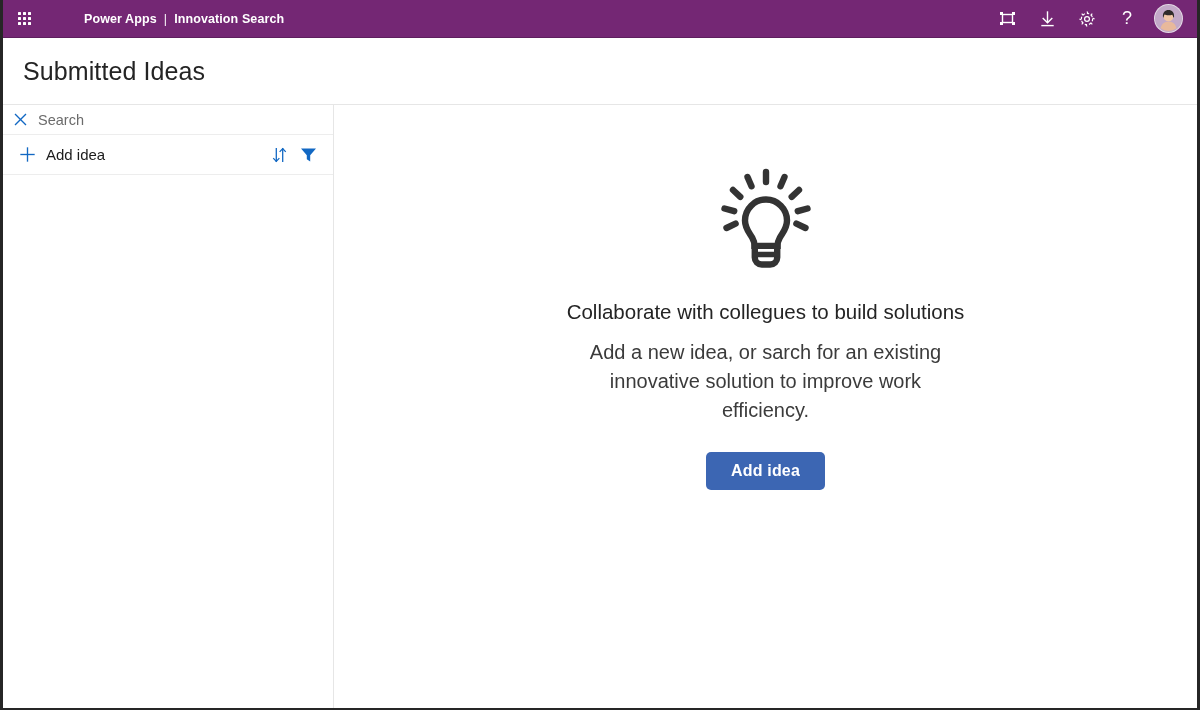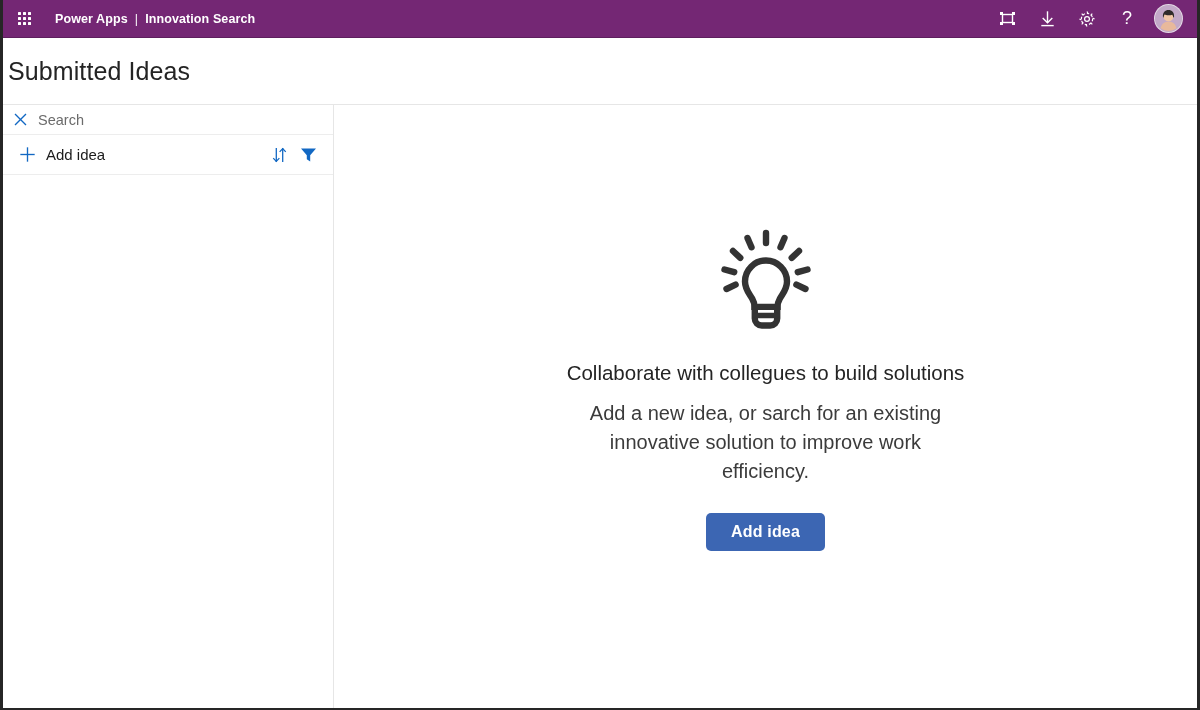--- a/index.html
+++ b/index.html
@@ -25,20 +25,21 @@
 
   
   .topbar {
     height: 38px;
     background: #742774;
     display: flex;
     align-items: center;
     padding: 0 10px 0 8px;
     color: #ffffff;
     border-bottom: 1px solid #5e1f5e;
+    gap: 29px;
   }
 
   .waffle {
     width: 26px;
     height: 26px;
     display: flex;
     align-items: center;
     justify-content: center;
     cursor: pointer;
     flex: 0 0 auto;
@@ -85,21 +86,21 @@
     position: relative;
     background: #cdb9cf;
   }
   .avatar svg { display:block; width: 100%; height: 100%; }
 
   
   .page-title-bar {
     height: 66px;
     display: flex;
     align-items: center;
-    padding-left: 5px;
+    padding-left: 20px;
     background: #ffffff;
   }
   .page-title {
     font-size: 25px;
     color: #242424;
     font-weight: normal;
     letter-spacing: .1px;
   }
 
   
@@ -174,21 +175,21 @@
   .list-empty { flex: 1 1 auto; background: #ffffff; }
 
   
   .main {
     flex: 1 1 auto;
     border-top: 1px solid #e6e6e6;
     background: #ffffff;
     display: flex;
     flex-direction: column;
     align-items: center;
-    padding-top: 120px;
+    padding-top: 59px;
   }
 
   .bulb { width: 110px; height: 110px; color: #333333; }
   .bulb svg { display: block; }
 
   .empty-title {
     margin-top: 26px;
     font-size: 20.5px;
     color: #242424;
     font-weight: normal;

